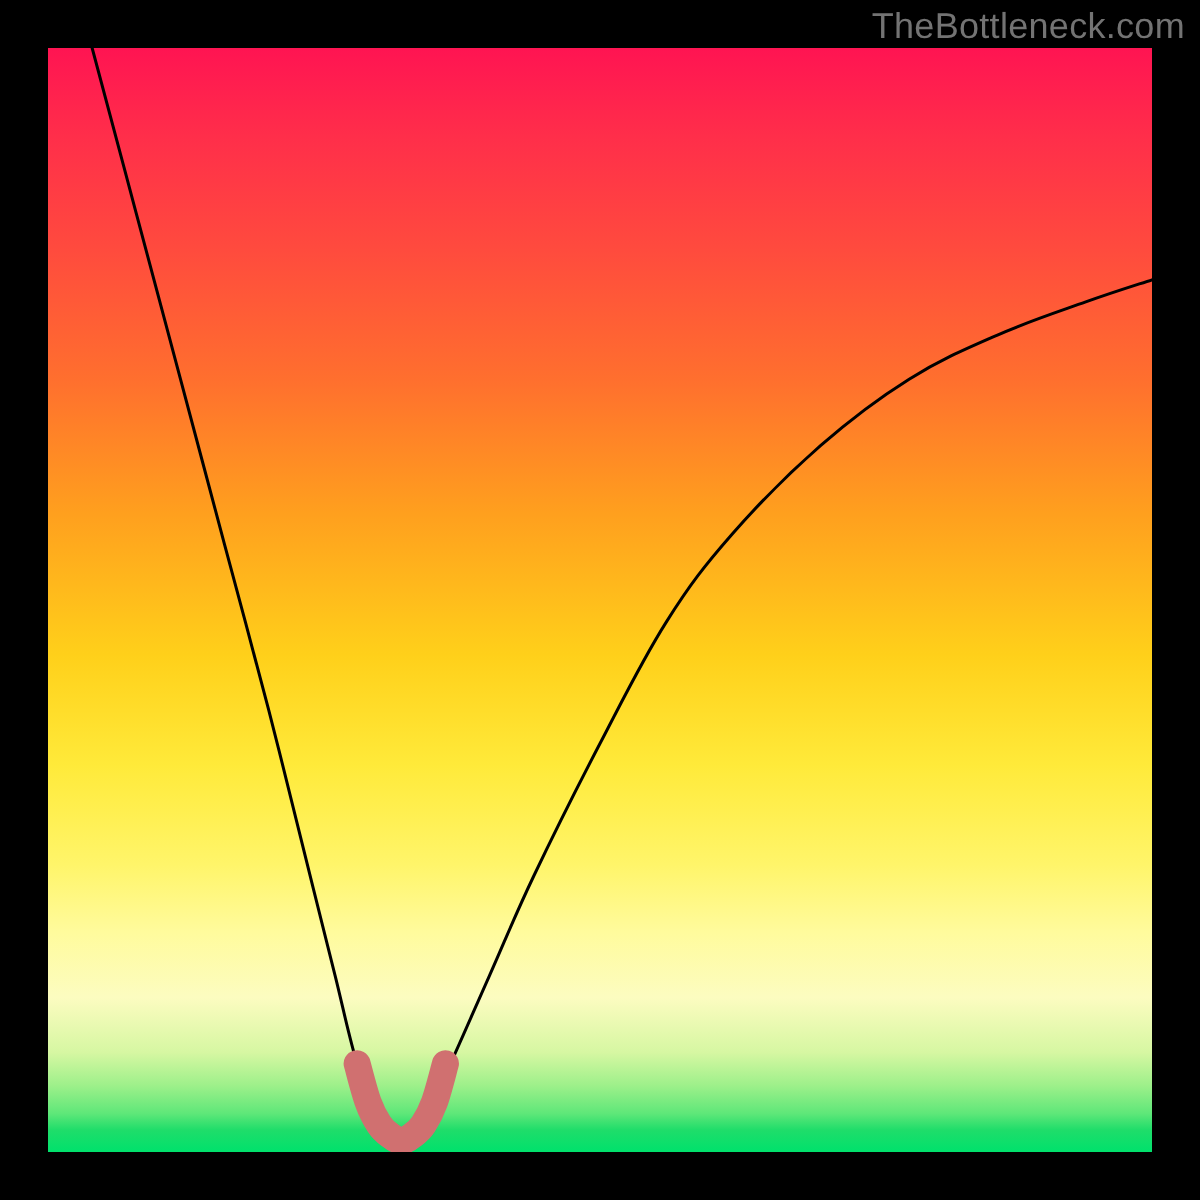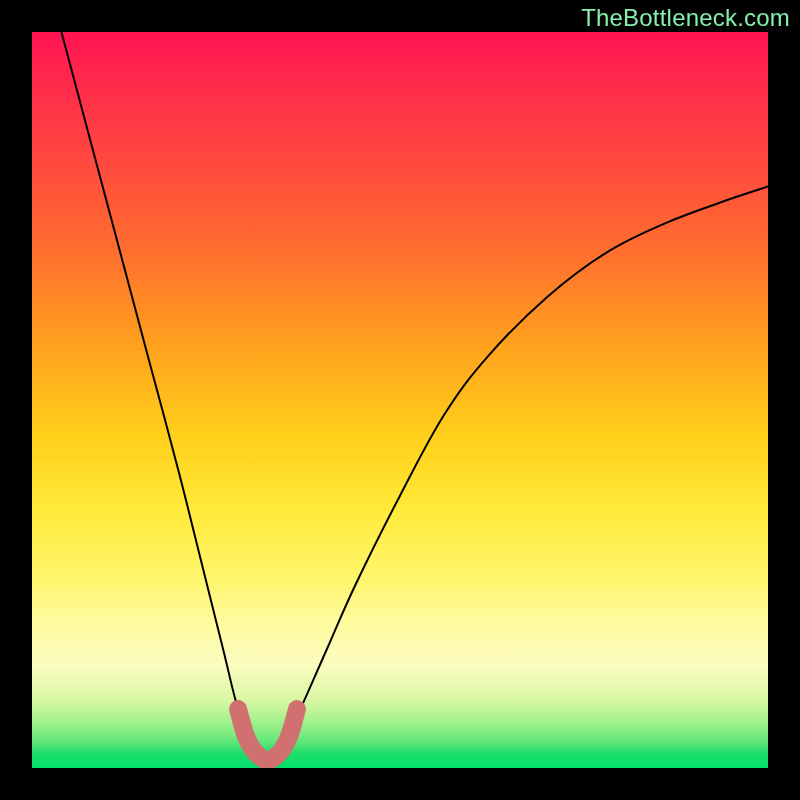--- a/index.html
+++ b/index.html
@@ -14,21 +14,21 @@
   .outer {
     position: relative;
     width: 800px;
     height: 800px;
     background: #000;
   }
   .watermark {
     position: absolute;
     top: 4px;
     right: 10px;
-    color: #86efac;
+    color: #737373;
     font-size: 24px;
     font-weight: 400;
     letter-spacing: 0.2px;
     z-index: 5;
   }
   .plot-area {
     position: absolute;
     left: 32px;
     top: 32px;
     width: 736px;

